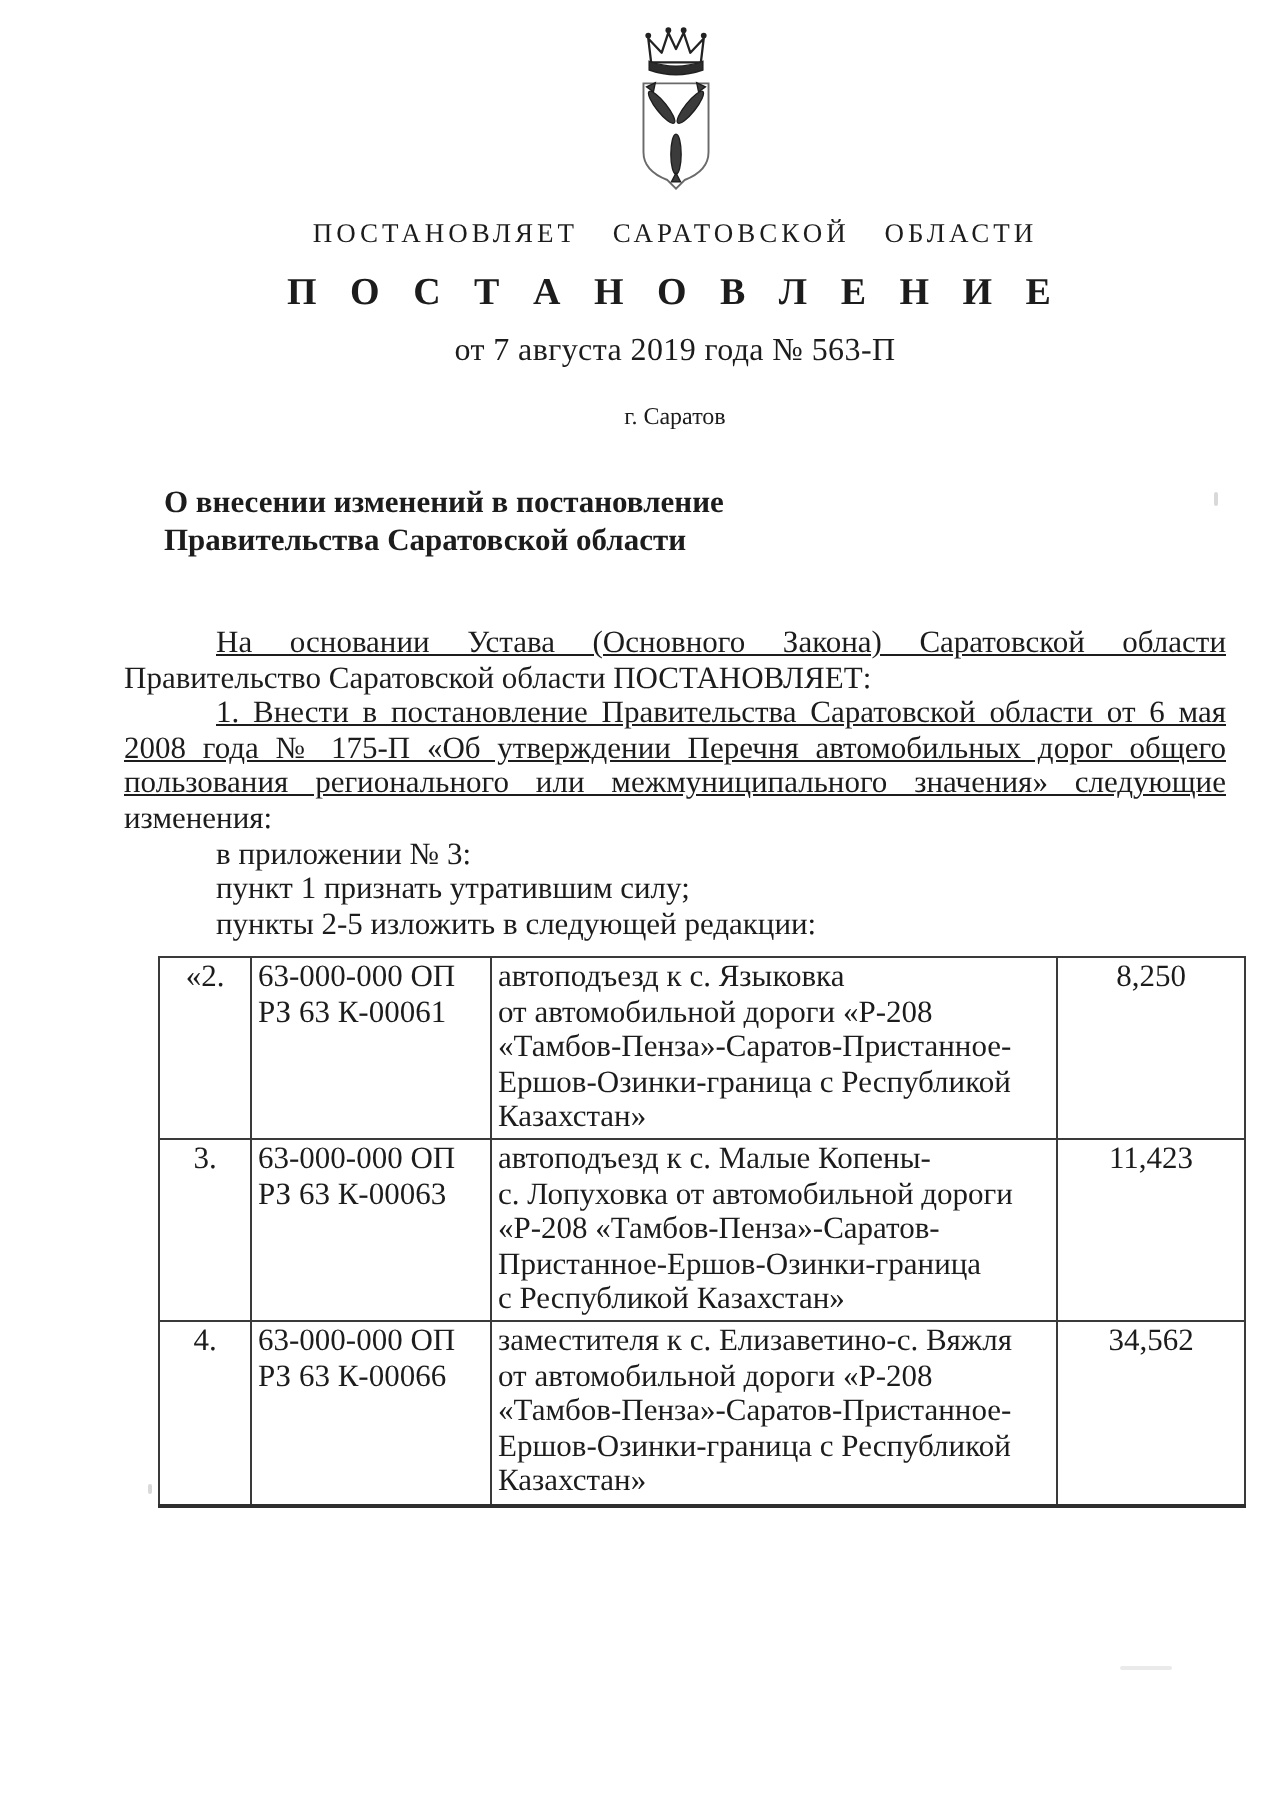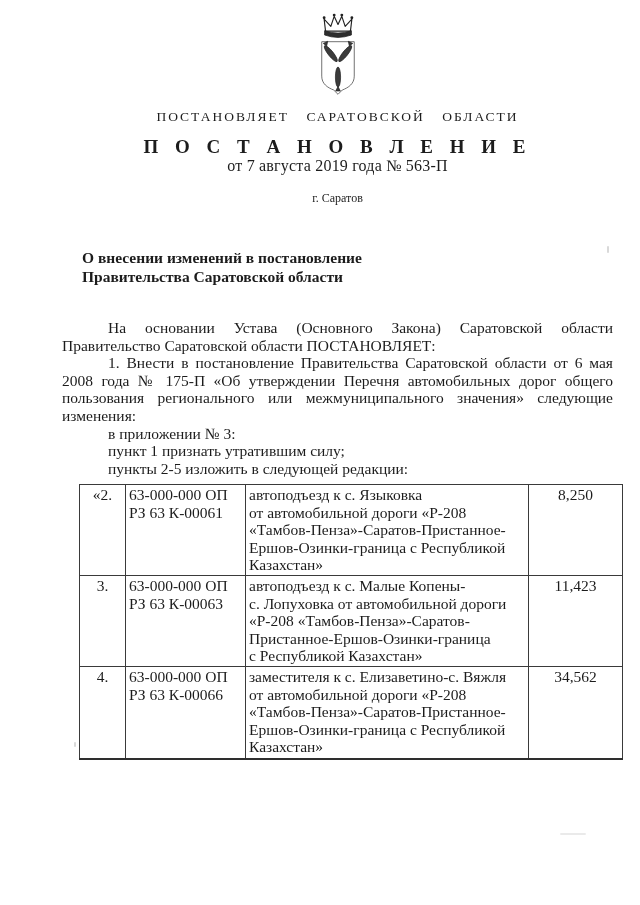--- a/index.html
+++ b/index.html
@@ -22,36 +22,36 @@
     letter-spacing: 2px; word-spacing: 12px;
     white-space: nowrap;
   }
   .doc-type {
     margin-top: 11px;
     font-size: 19px; line-height: 21px;
     font-weight: bold; letter-spacing: 6px;
     white-space: nowrap;
     text-align: center;
   }
-  .date-line { font-size: 16px; line-height: 18px; letter-spacing: 0.2px; }
+  .date-line { margin-top: 10px; font-size: 16px; line-height: 18px; letter-spacing: 0.2px; }
   .city { margin-top: 17px; font-size: 12px; line-height: 12px; }
 
   
   .title-block {
-    margin: 44px 0 0 20px;
+    margin: 28px 0 0 20px;
     font-weight: bold;
     font-size: 15.5px; line-height: 19px;
     text-align: left;
   }
 
   
   .body-block { margin-top: 33px; font-size: 15.5px; line-height: 17.6px; }
   .bline { white-space: normal; }
   .indent { text-indent: 46px; }
-  .jl { text-align: justify; text-align-last: justify; }
+  .jl { text-align: justify; text-align-last: justify; text-decoration: underline; }
 
   
   .road-table {
     margin: 7px 0 0 17px;
     border-collapse: collapse;
     table-layout: fixed;
     width: 543px;
     font-size: 15.5px; line-height: 17.4px;
   }
   .road-table td {

